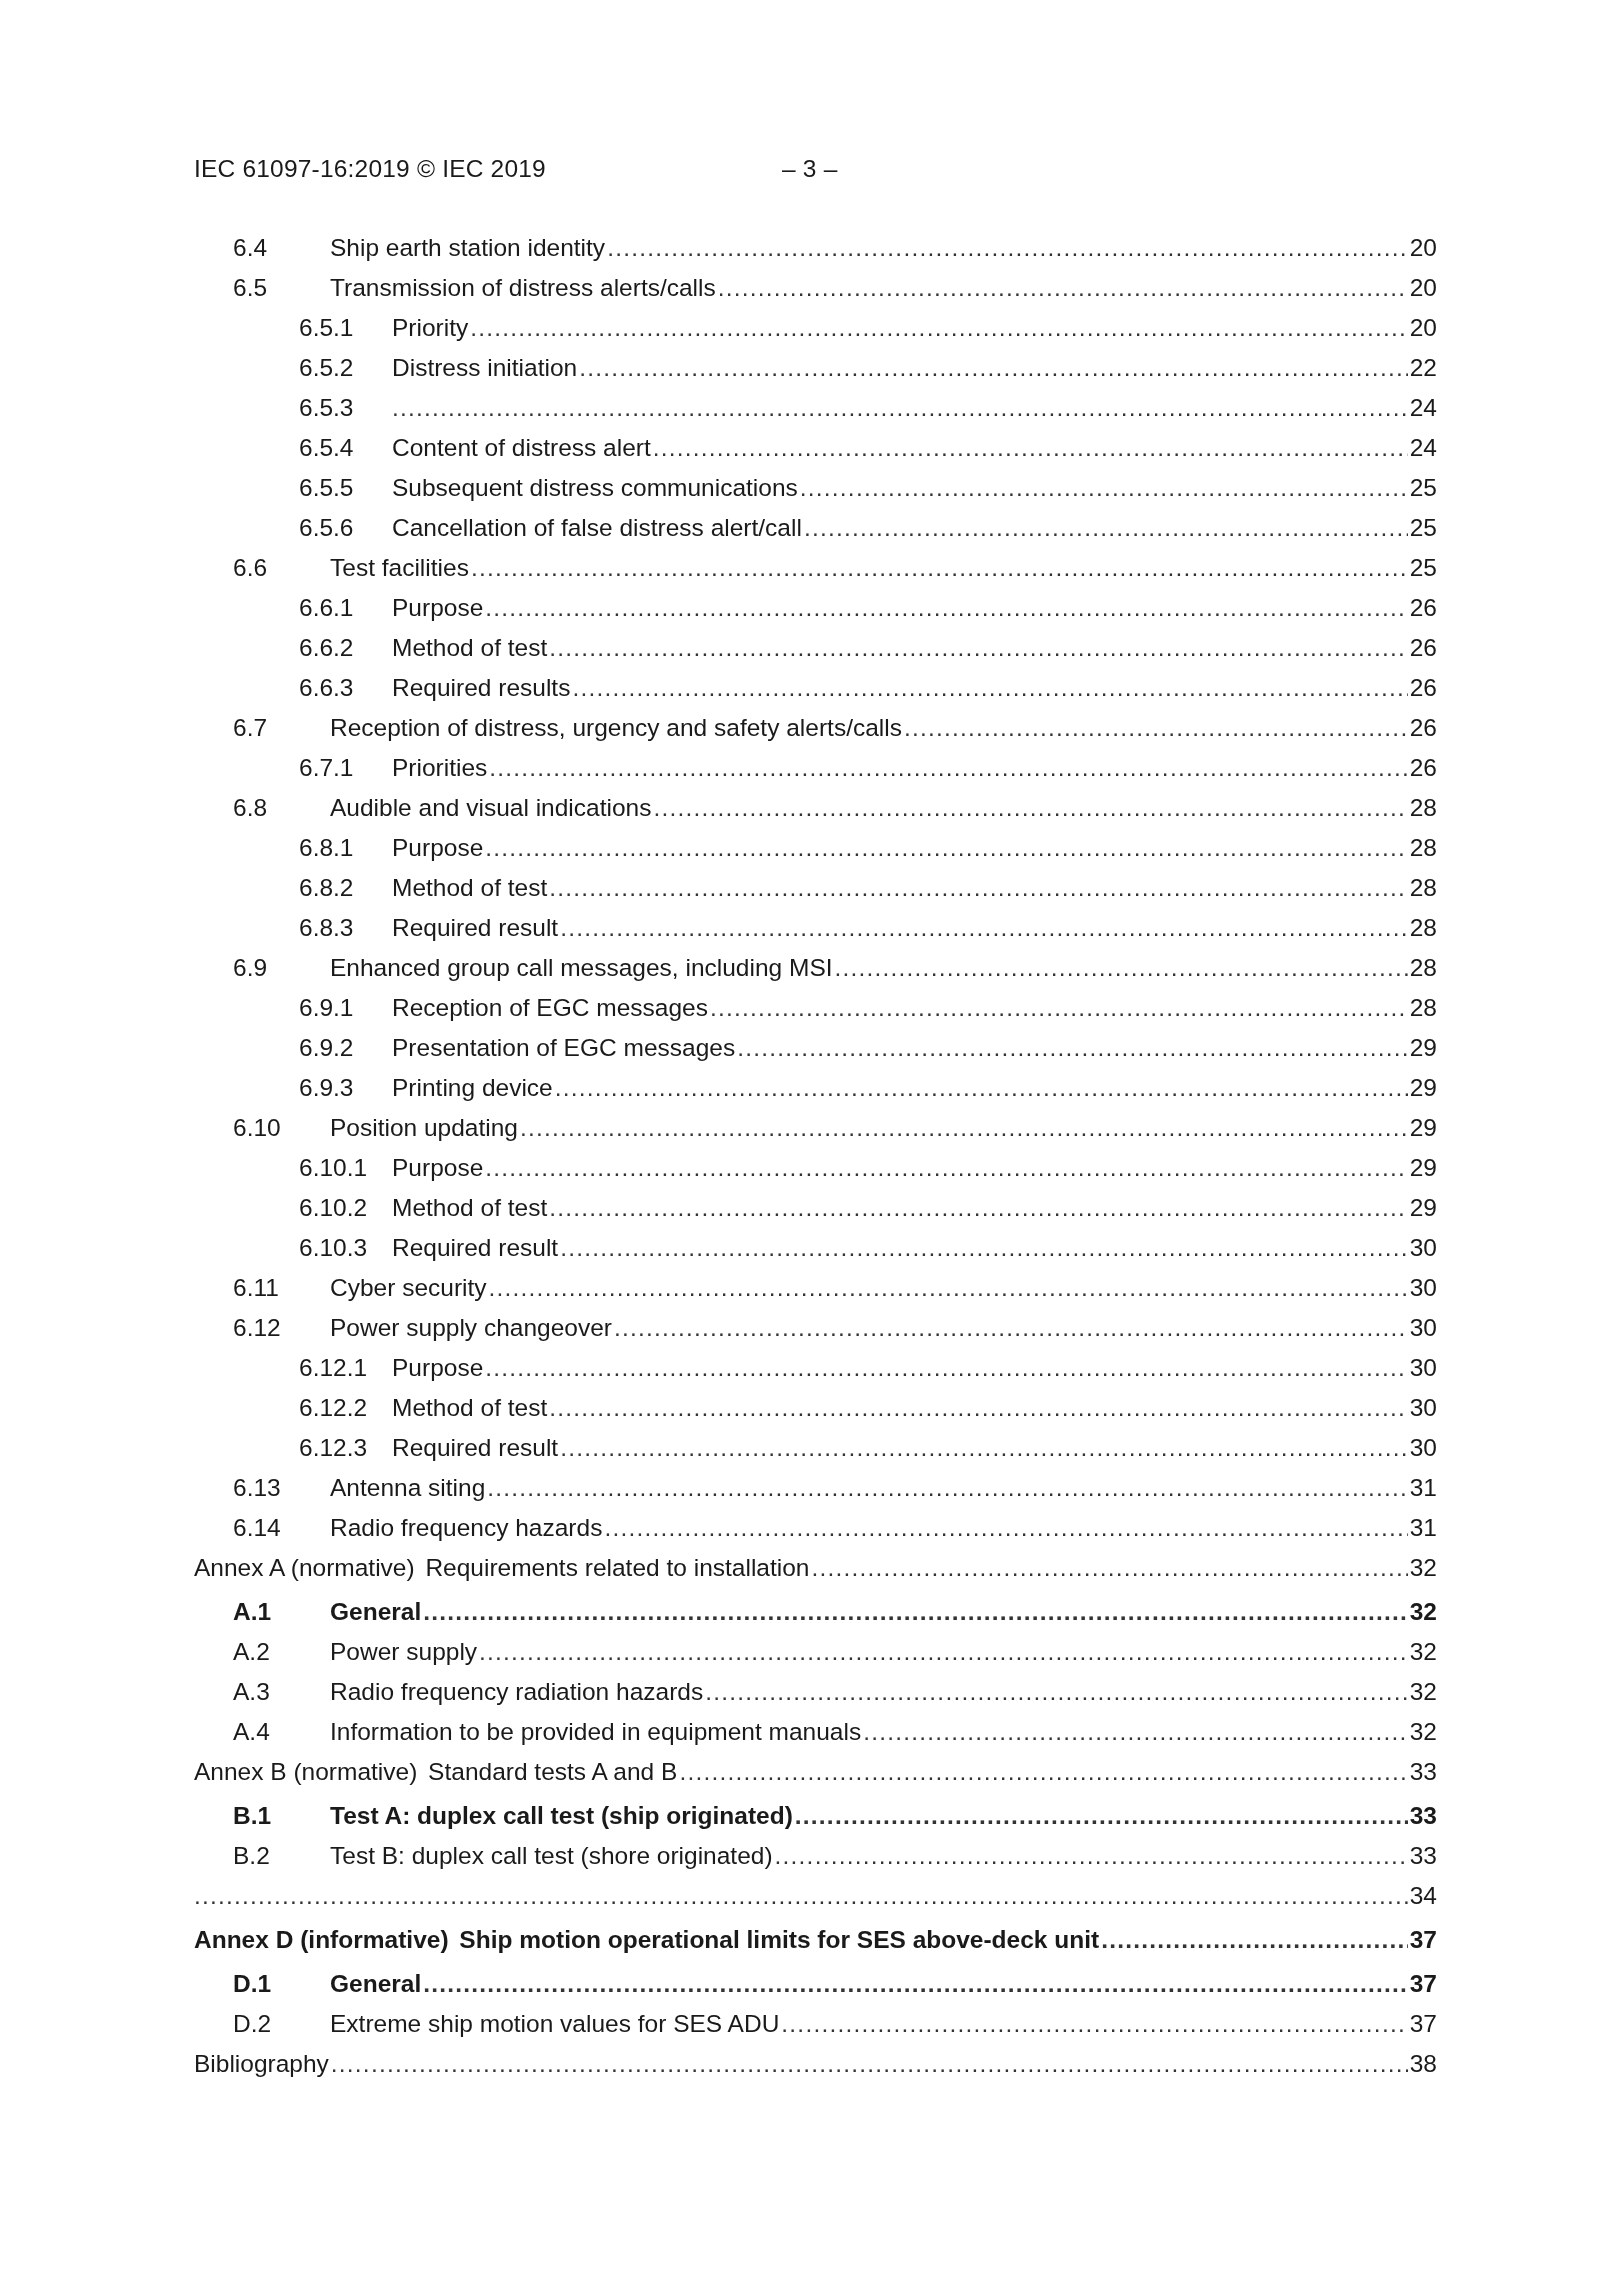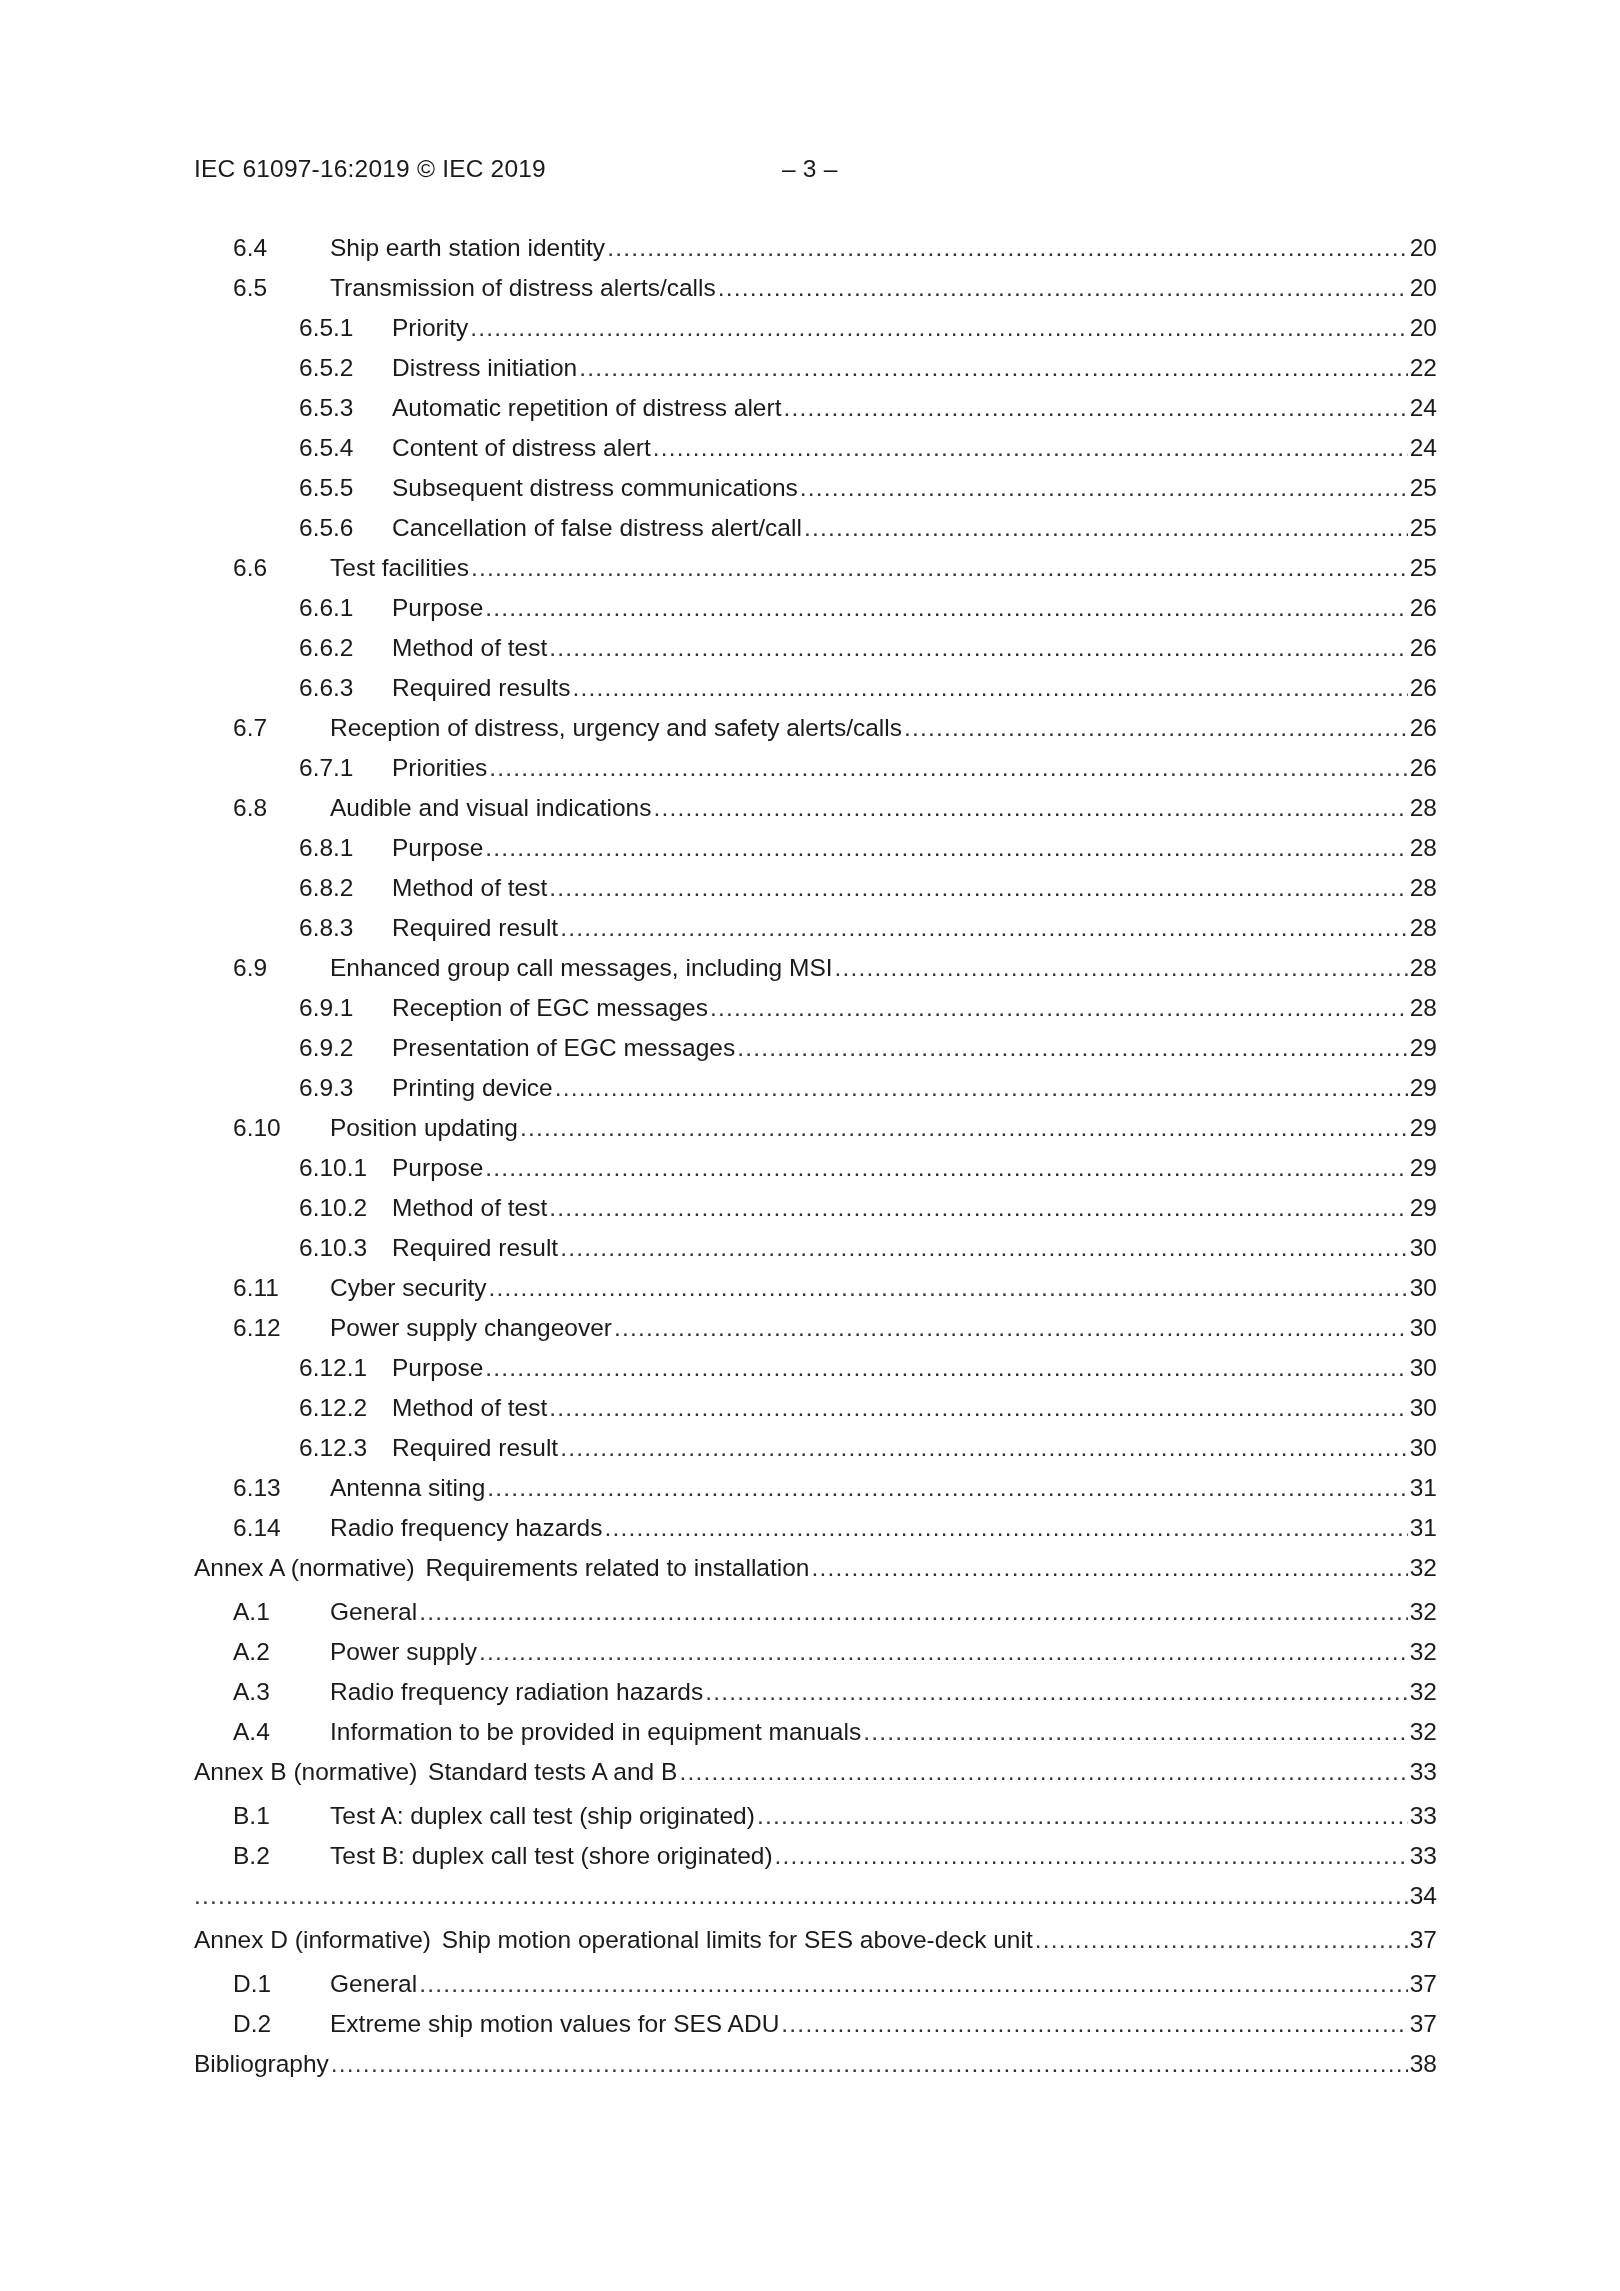--- a/index.html
+++ b/index.html
@@ -2,21 +2,21 @@
 <html><head>
 <meta charset="utf-8">
 <style>
   html, body { margin:0; padding:0; background:#ffffff; }
   body { width:1620px; height:2292px; position:relative; overflow:hidden;
          font-family:"Liberation Sans", sans-serif; color:#1a1a1a; }
   .header { position:absolute; top:155px; left:194px; font-size:24.5px; letter-spacing:0.2px; }
   .header .pnum { position:absolute; left:588px; top:0; white-space:nowrap; }
   .toc { position:absolute; top:228px; left:194px; width:1243px; }
   .row { position:relative; height:40px; font-size:24.5px; line-height:40px; white-space:nowrap; }
-  .row.gap-before { margin-top:3.9px; }
+  .row.gap-before { margin-top:3.9px;font-weight:bold; }
   .num { position:absolute; top:0; }
   .title { position:absolute; top:0; right:0; display:flex; overflow:hidden; }
   .t { background:#fff; padding-right:2px; }
   .dots { flex:1; overflow:hidden; white-space:nowrap; letter-spacing:1.2px; color:#333; }
   .dots::before { content:"........................................................................................................................................................................................................................................................"; }
   .pg { padding-left:2px;text-align:center; }
   .l2 .num { left:39px; }  .l2 .title { left:136px; }
   .l3 .num { left:62px;margin-left:43px; }  .l3 .title { left:198px; }  .annex .title { left:0; }
   .annex .t .lbl { margin-right:10.8px; }
 </style>
@@ -57,21 +57,20 @@
       <span class="num">6.5.2</span>
       <span class="title">
         <span class="t">Distress initiation</span>
         <span class="dots"></span>
         <span class="pg">22</span>
       </span>
     </div>
     <div class="row l3">
       <span class="num">6.5.3</span>
       <span class="title">
-        <span class="t">Automatic repetition of distress alert</span>
         <span class="dots"></span>
         <span class="pg">24</span>
       </span>
     </div>
     <div class="row l3">
       <span class="num">6.5.4</span>
       <span class="title">
         <span class="t">Content of distress alert</span>
         <span class="dots"></span>
         <span class="pg">24</span>

